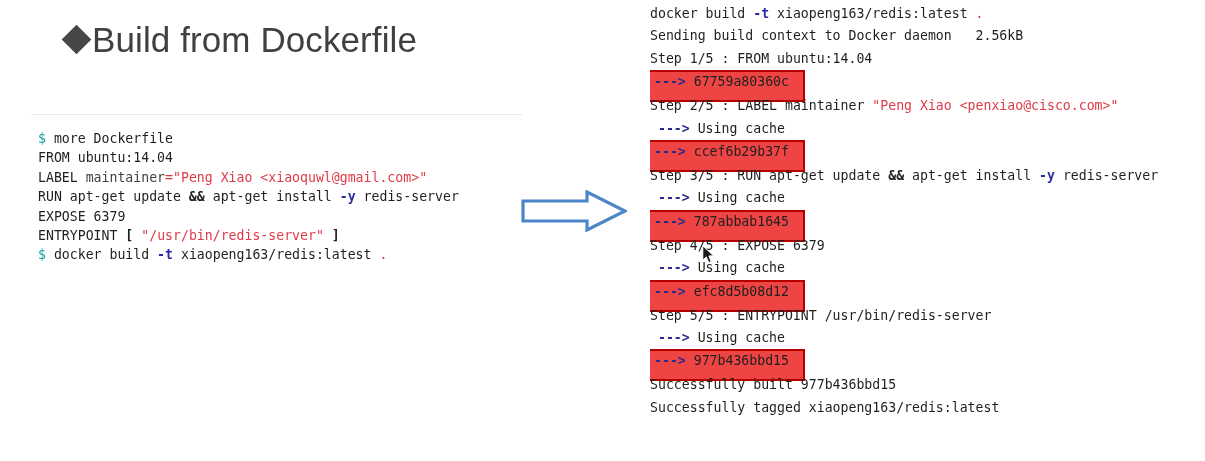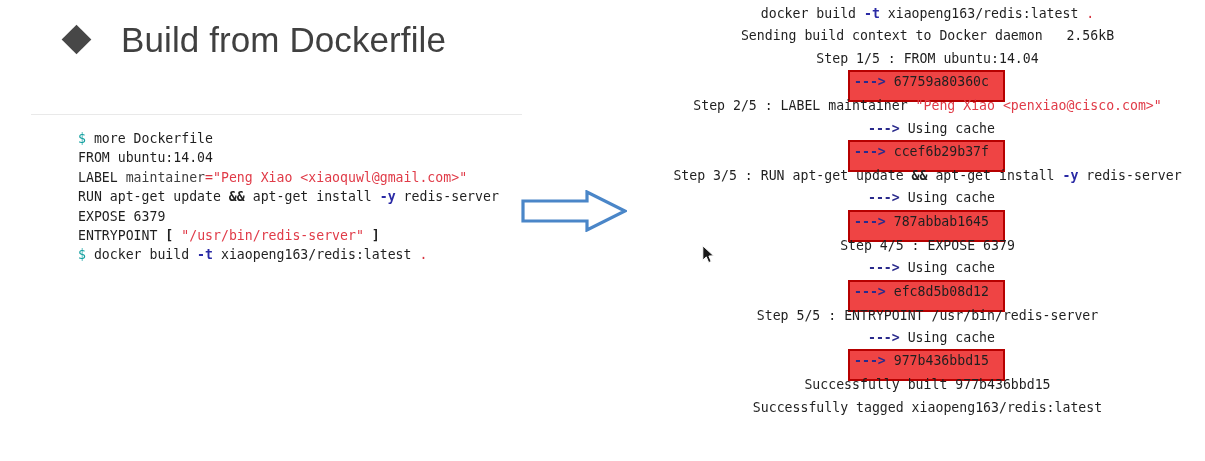--- a/index.html
+++ b/index.html
@@ -17,21 +17,21 @@
     -webkit-font-smoothing: antialiased;
   }
 
   
   #slide-title {
     position: absolute;
     left: 66px;
     top: 22px;
     display: flex;
     align-items: center;
-    gap: 34px;
+    gap: 5px;
     white-space: nowrap;
   }
   #slide-title .bullet-diamond {
     width: 21px;
     height: 21px;
     background: #474747;
     transform: rotate(45deg);
     flex: 0 0 auto;
   }
   #slide-title .title-text {
@@ -57,21 +57,20 @@
   #dockerfile-listing {
     position: absolute;
     left: 38px;
     top: 129px;
     width: 500px;
     font-family: "DejaVu Sans Mono", monospace;
     font-size: 13.2px;
     line-height: 19.4px;
     color: #1f1f1f;
     white-space: pre;
-    margin-left: 40px;
   }
   #dockerfile-listing .line { height: 19.4px; }
 
   
   #flow-arrow {
     position: absolute;
     left: 521px;
     top: 190px;
     width: 106px;
     height: 42px;
@@ -82,21 +81,20 @@
     position: absolute;
     left: 650px;
     top: 3px;
     width: 555px;
     font-family: "DejaVu Sans Mono", monospace;
     font-size: 13.2px;
     line-height: 22.4px;
     color: #1f1f1f;
     white-space: pre;
     overflow: hidden;
-    text-align: center;
   }
   #build-output .line {
     height: 22.4px;
     position: relative;
   }
   
   #build-output .line.boxed {
     display: inline-block;
     border: 2.5px solid #B60000;
     background: #ef4444;

